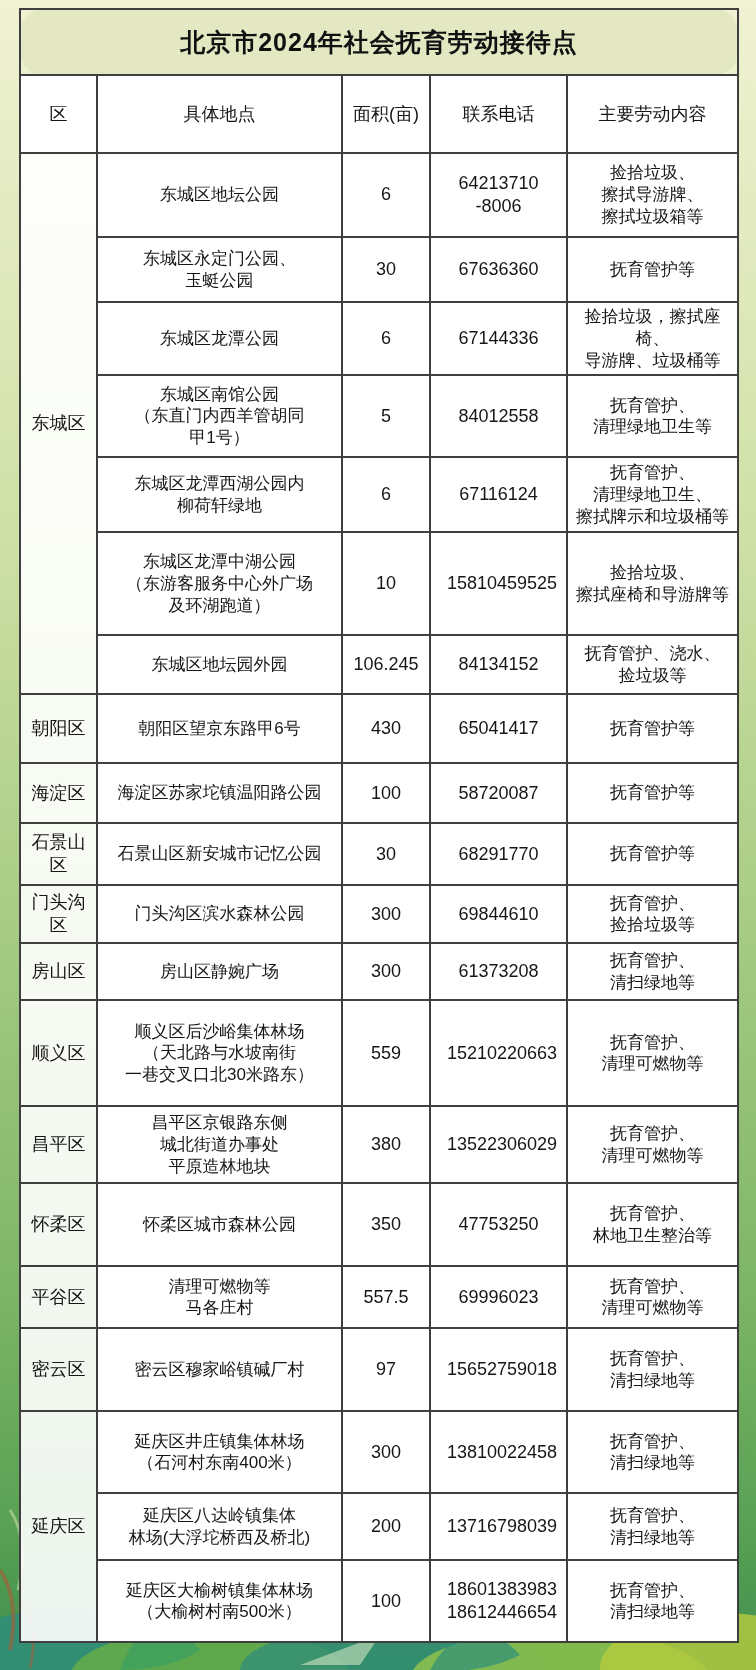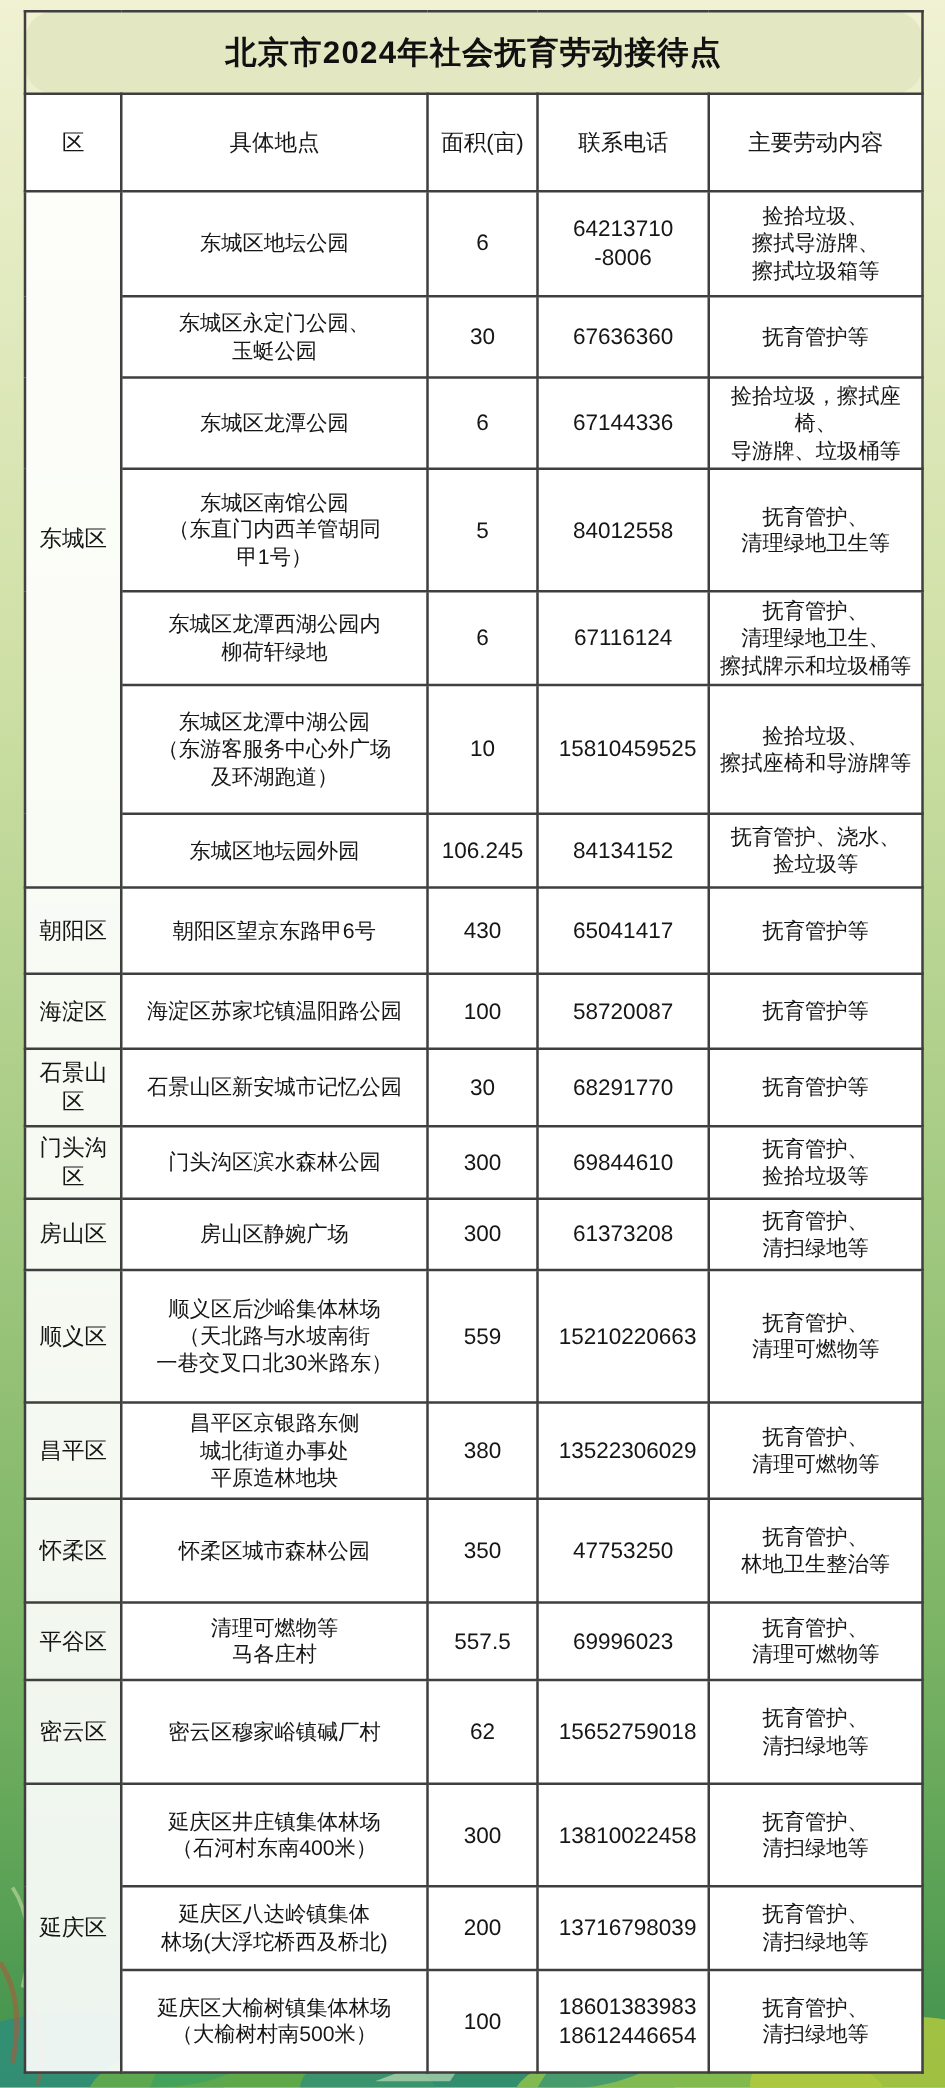--- a/index.html
+++ b/index.html
@@ -91,21 +91,21 @@
     <td class="phone">67636360</td>
     <td>抚育管护等</td>
   </tr>
   <tr style="height:64px">
     <td>东城区龙潭公园</td>
     <td class="area">6</td>
     <td class="phone">67144336</td>
     <td>捡拾垃圾，擦拭座椅、
 导游牌、垃圾桶等</td>
   </tr>
-  <tr style="height:98px">
+  <tr style="height:82px">
     <td>东城区南馆公园
 （东直门内西羊管胡同
 甲1号）</td>
     <td class="area">5</td>
     <td class="phone">84012558</td>
     <td>抚育管护、
 清理绿地卫生等</td>
   </tr>
   <tr style="height:75px">
     <td>东城区龙潭西湖公园内
@@ -203,21 +203,21 @@
     <td>清理可燃物等
 马各庄村</td>
     <td class="area">557.5</td>
     <td class="phone">69996023</td>
     <td>抚育管护、
 清理可燃物等</td>
   </tr>
   <tr style="height:83px">
     <td class="district">密云区</td>
     <td>密云区穆家峪镇碱厂村</td>
-    <td class="area">62</td>
+    <td class="area">97</td>
     <td class="phone">15652759018</td>
     <td>抚育管护、
 清扫绿地等</td>
   </tr>
 
   <tr style="height:82px">
     <td class="district" rowspan="3">延庆区</td>
     <td>延庆区井庄镇集体林场
 （石河村东南400米）</td>
     <td class="area">300</td>

